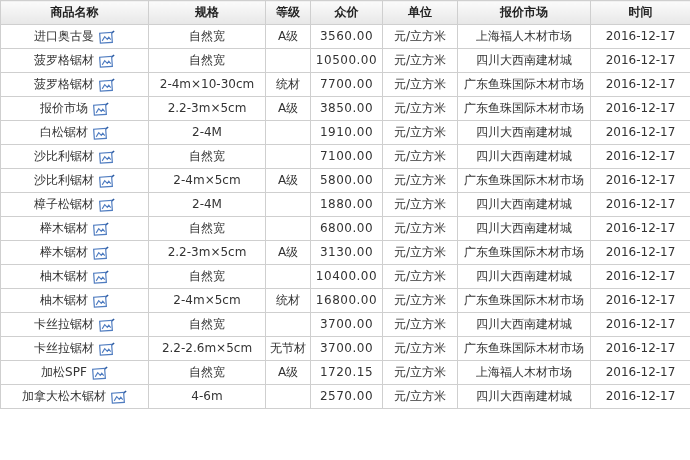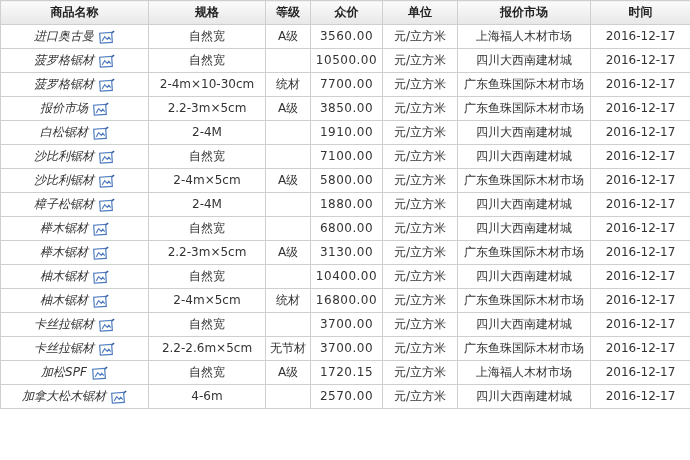--- a/index.html
+++ b/index.html
@@ -32,21 +32,20 @@
     background:linear-gradient(#fbfbfb,#e7e7e7);
     font-weight:bold;
     color:#222222;
   }
   td.price{letter-spacing:0.5px;margin-top:28px;}
   .name-wrap{
     display:inline-flex;
     align-items:center;
     gap:5px;
     vertical-align:middle;
-    font-style:italic;
   }
   .pic-icon{
     display:inline-block;
     width:16px;
     height:14px;
     cursor:pointer;
     flex:0 0 auto;
   }
 </style>
 </head>

